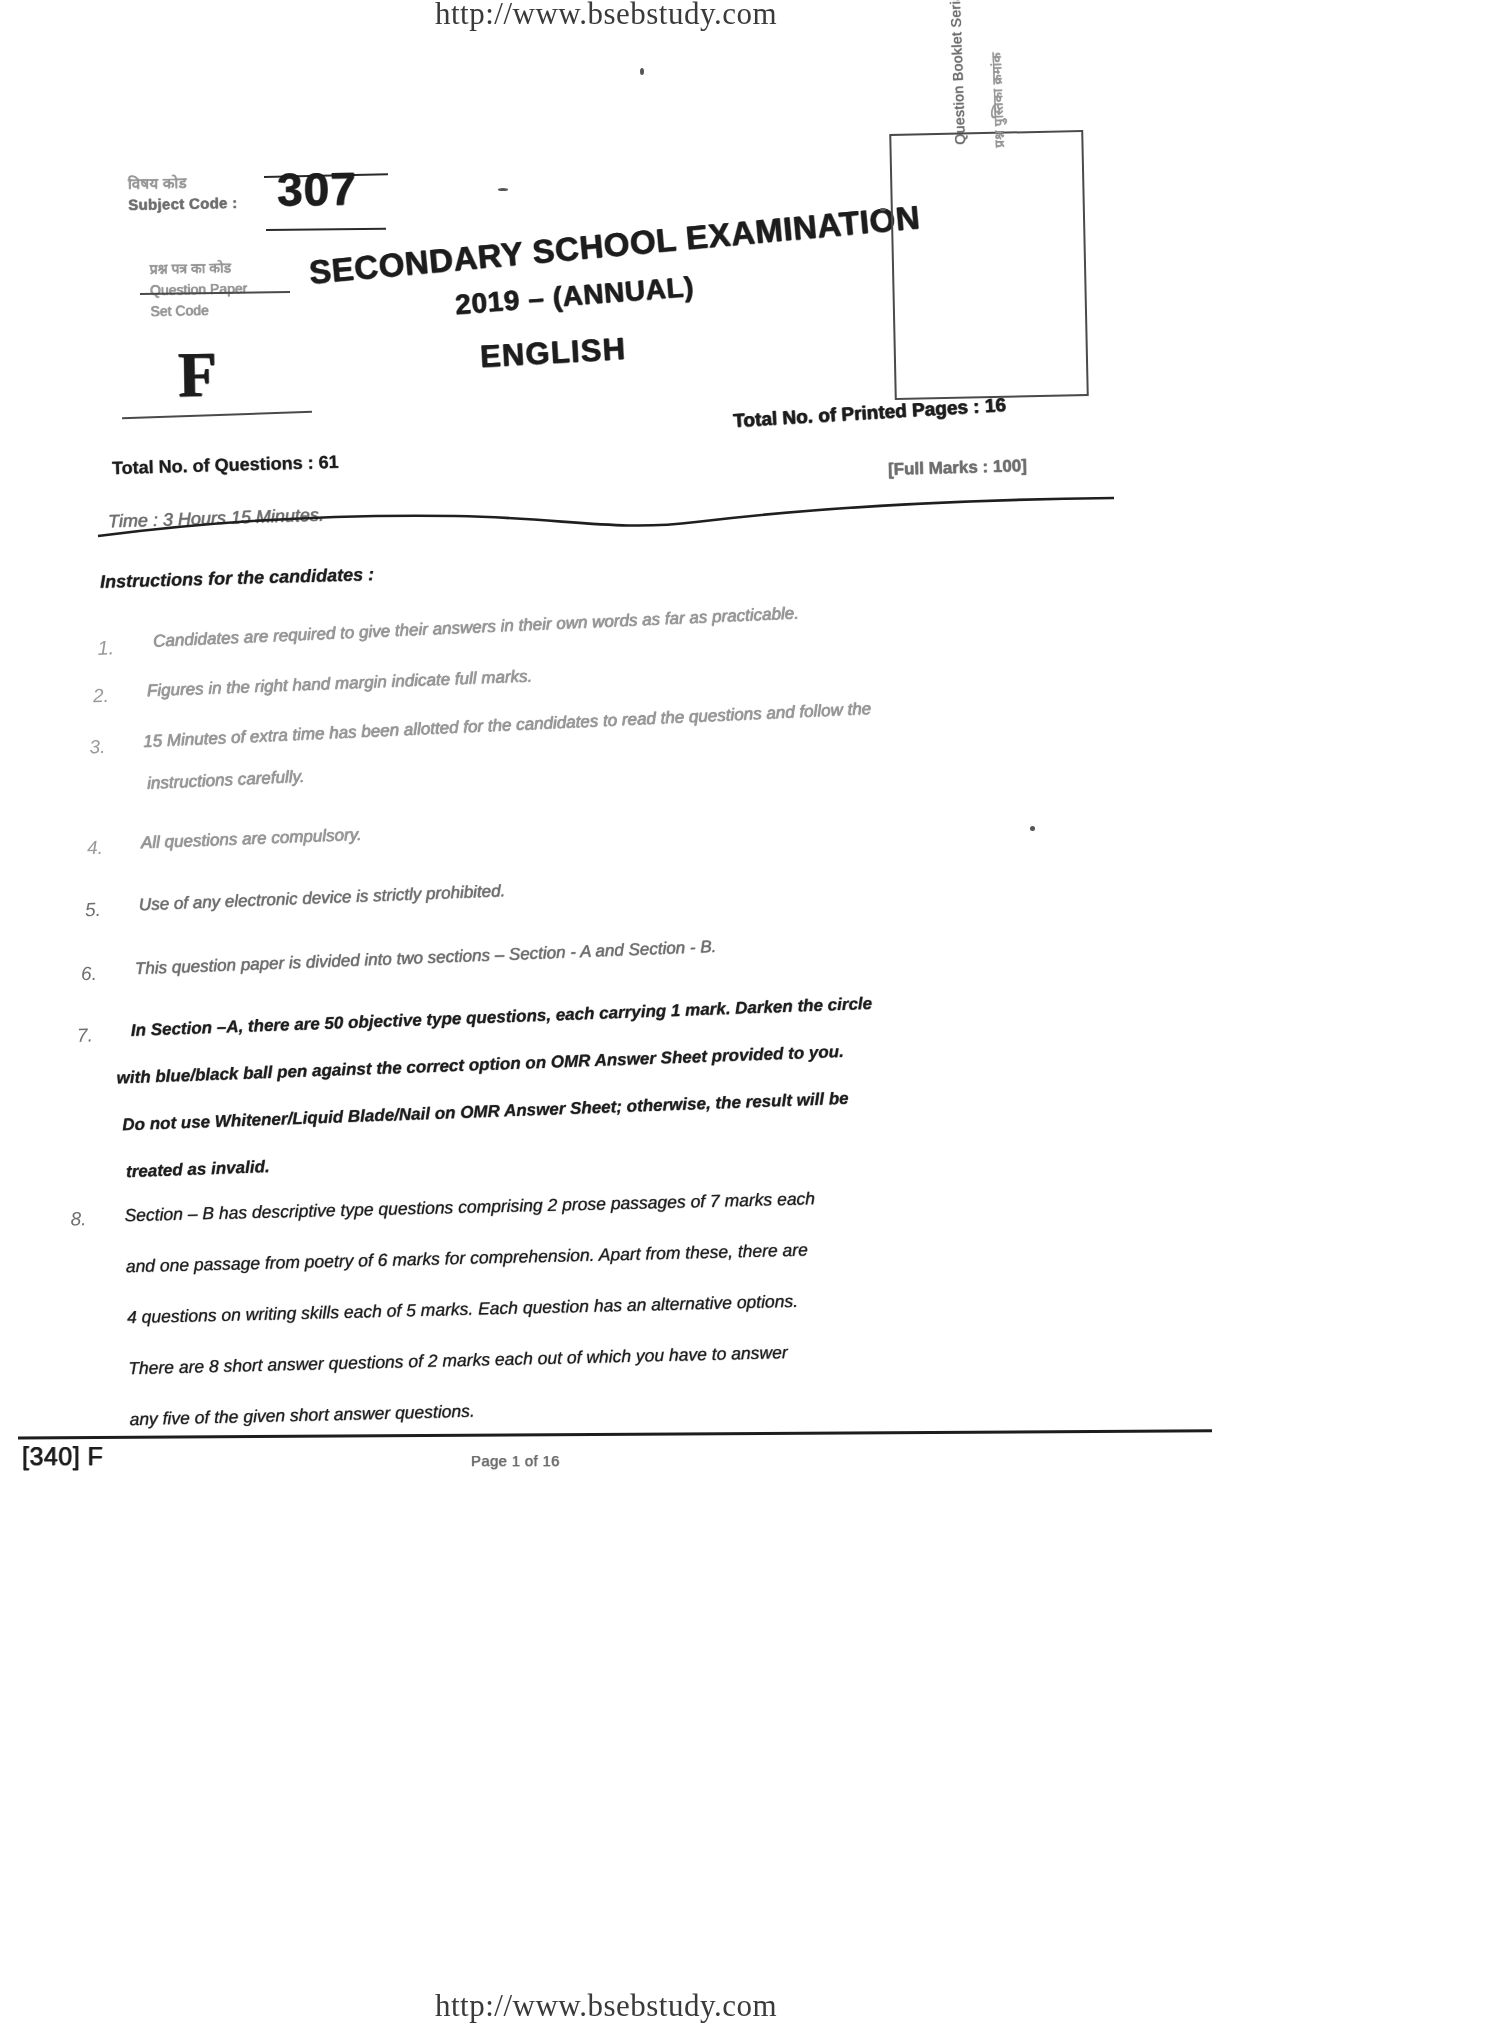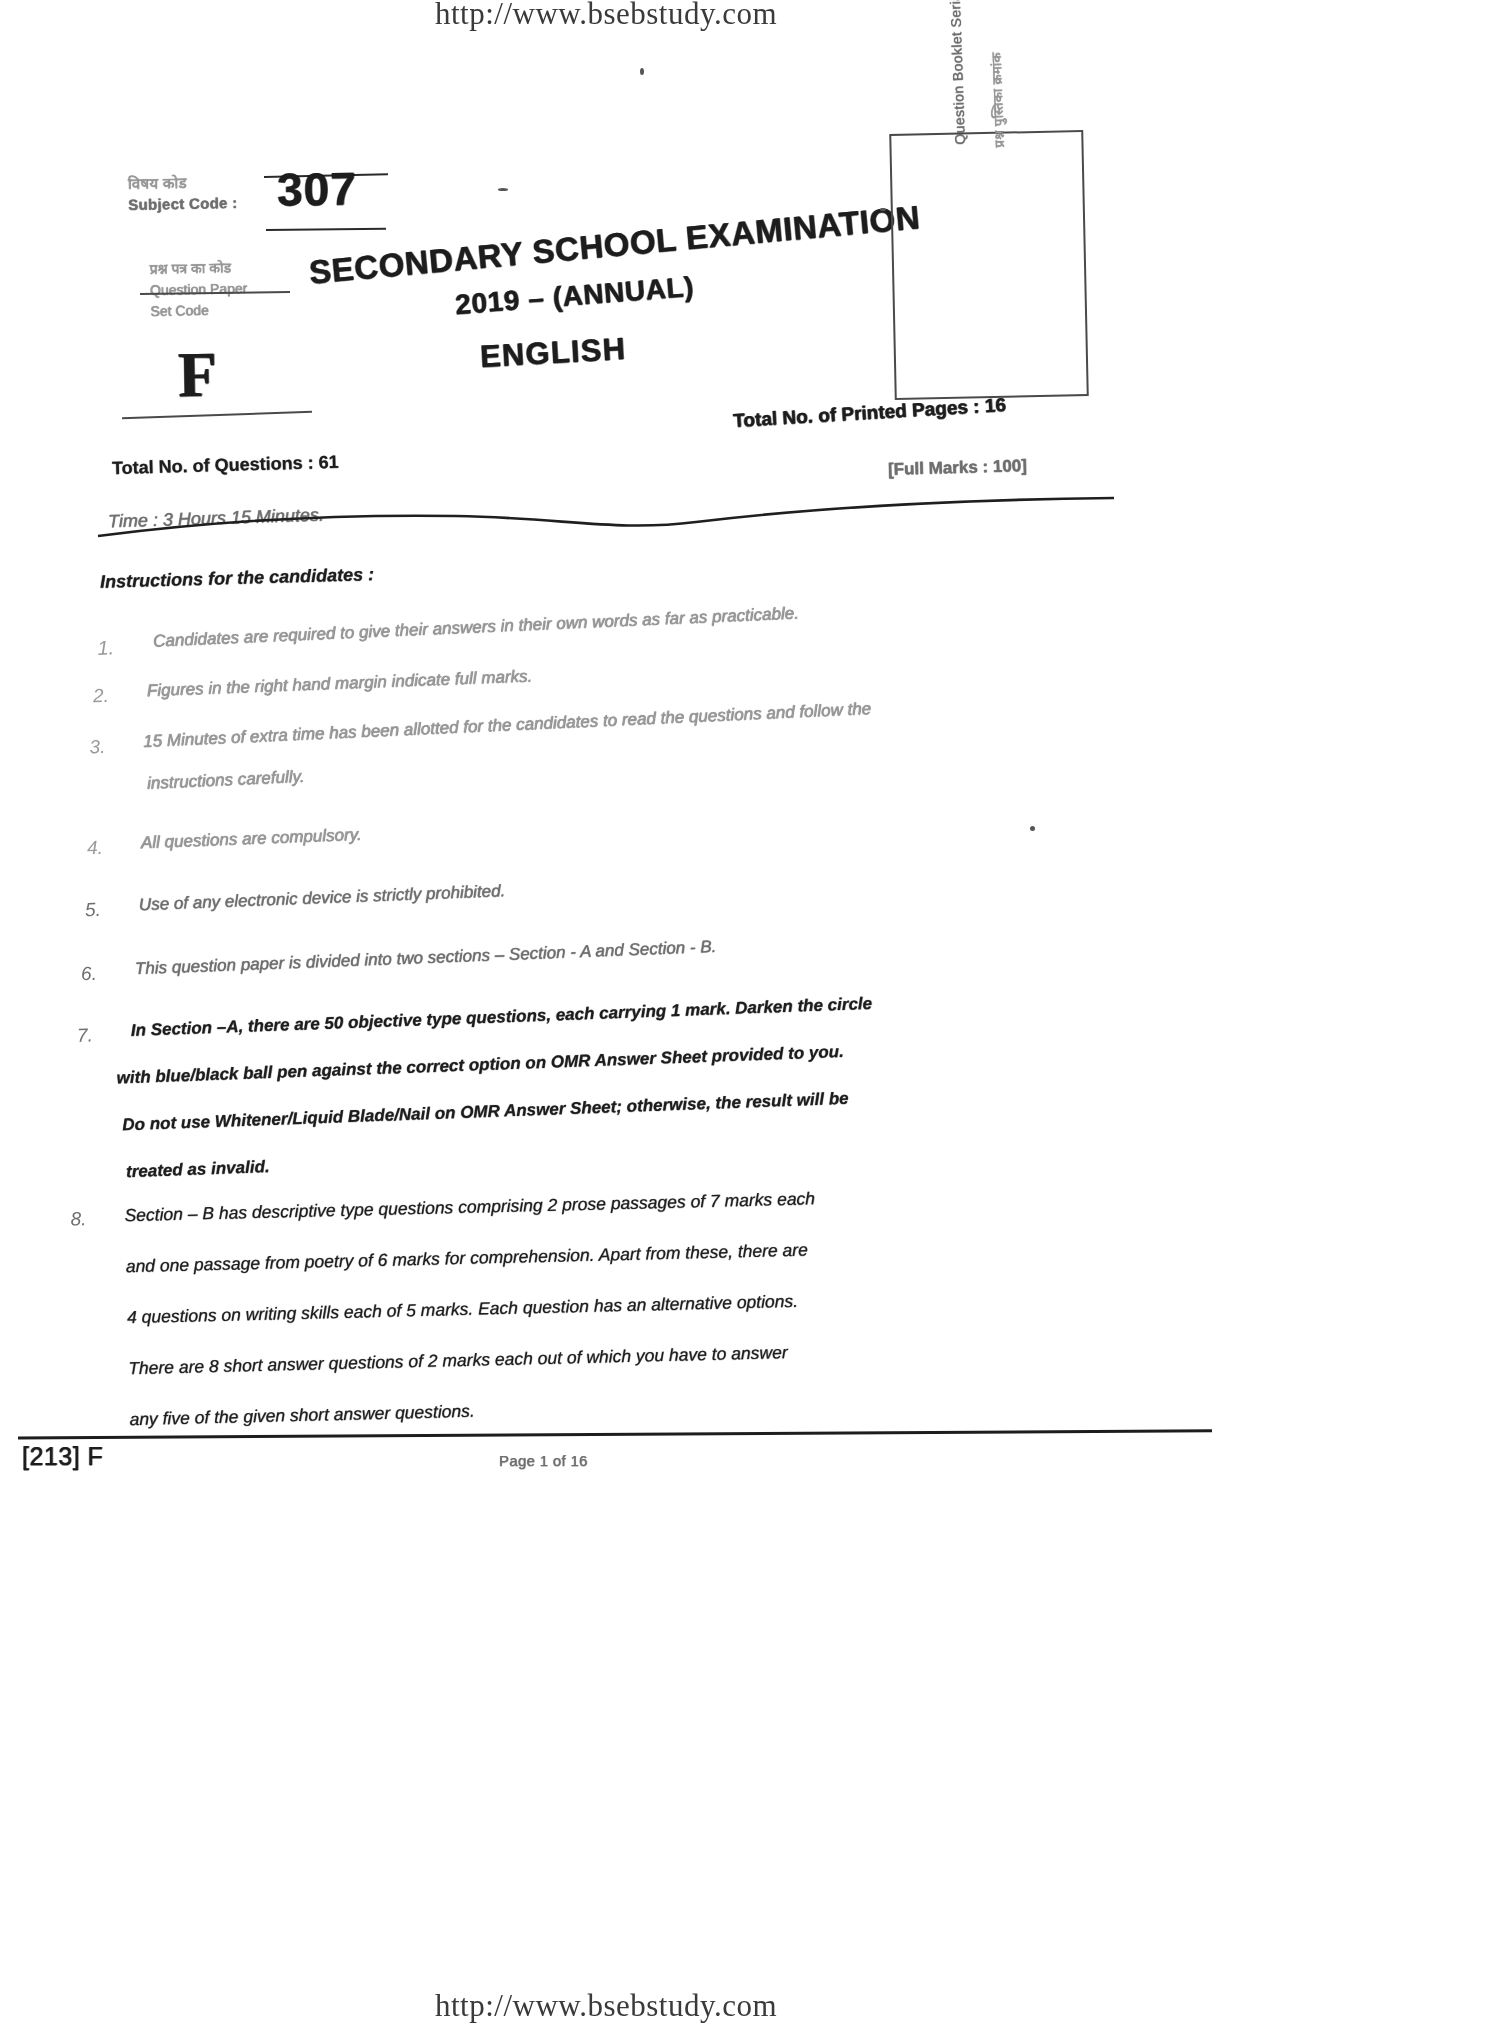--- a/index.html
+++ b/index.html
@@ -261,21 +261,21 @@
     background: #1d1d1d;
     transform: rotate(-0.35deg);
   }
   .foot-left {
     left: 22px;
     top: 1402px;
     font-size: 25px;
     letter-spacing: 0.5px;
   }
   .foot-center {
-    left: 499px;
+    left: 471px;
     top: 1412px;
     font-size: 15px;
     letter-spacing: 0.3px;
   }
 
   .speck {
     position: absolute;
     background: #555;
     border-radius: 50%;
   }
@@ -367,21 +367,21 @@
     <div class="ins" style="left:70px; top:1148px; width:1110px; transform:rotate(-1.4deg);">
       <span class="t num faint" style="left:0; top:3px; font-size:19px;">8.</span>
       <span class="t body ital smudge" style="left:54px; top:0; font-size:17.5px;">Section – B has descriptive type questions comprising 2 prose passages of 7 marks each</span>
       <span class="t body ital smudge" style="left:54px; top:51px; font-size:17.5px;">and one passage from poetry of 6 marks for comprehension. Apart from these, there are</span>
       <span class="t body ital smudge" style="left:54px; top:102px; font-size:17.5px;">4 questions on writing skills each of 5 marks. Each question has an alternative options.</span>
       <span class="t body ital smudge" style="left:54px; top:153px; font-size:17.5px;">There are 8 short answer questions of 2 marks each out of which you have to answer</span>
       <span class="t body ital smudge" style="left:54px; top:204px; font-size:17.5px;">any five of the given short answer questions.</span>
     </div>
 
     <div class="foot-rule"></div>
-    <div class="t foot-left heavy">[213] F</div>
+    <div class="t foot-left heavy">[340] F</div>
     <div class="t foot-center faint smudge">Page 1 of 16</div>
 
     <div class="speck" style="left:640px; top:28px; width:4px; height:7px;"></div>
     <div class="speck" style="left:1030px; top:786px; width:5px; height:5px;"></div>
     <div class="speck" style="left:498px; top:148px; width:10px; height:3px;"></div>
     <div class="speck" style="left:880px; top:168px; width:6px; height:3px;"></div>
   </div>
 
   <div class="watermark bottom">http://www.bsebstudy.com</div>
 

